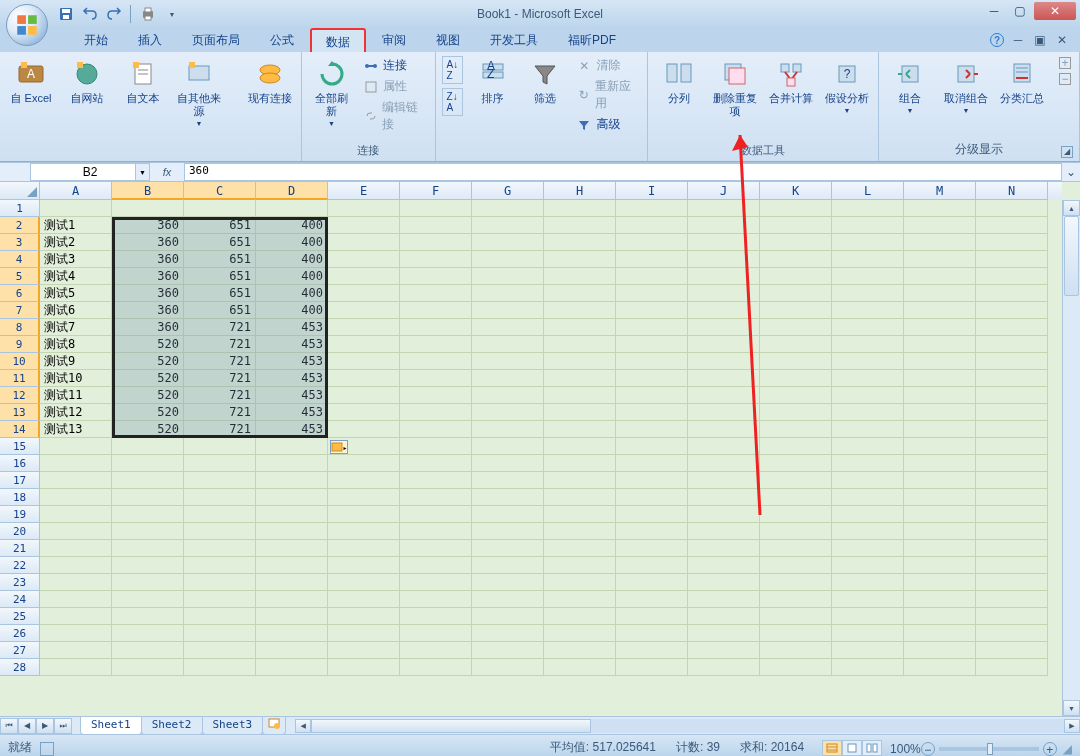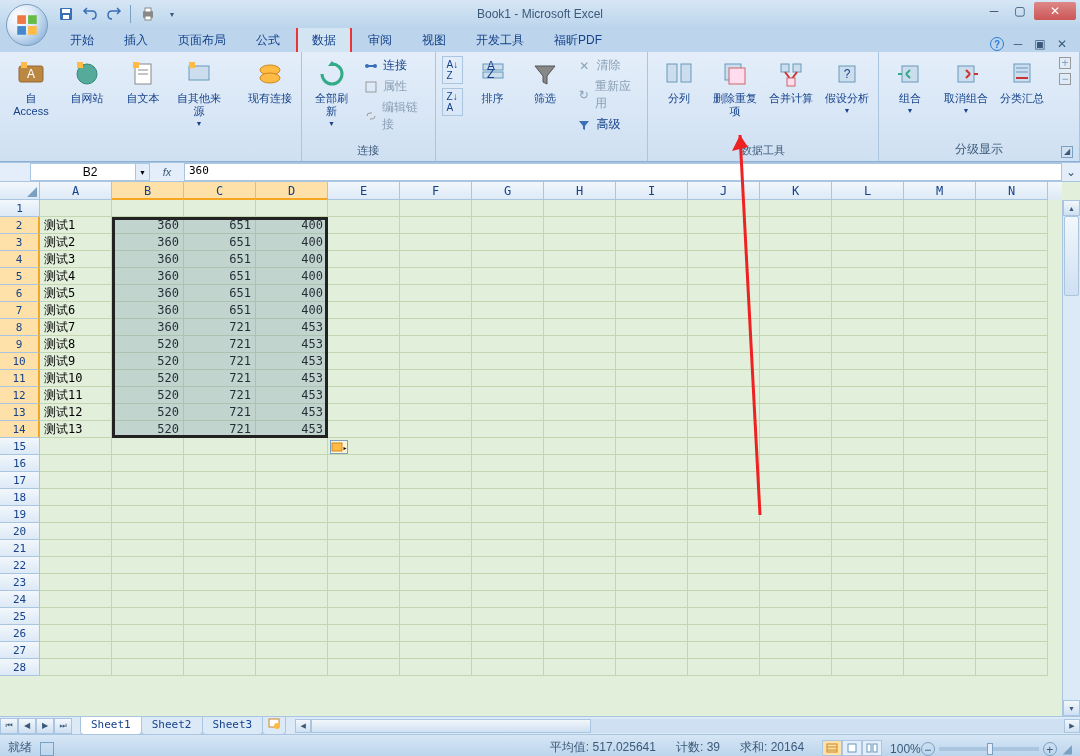--- a/index.html
+++ b/index.html
@@ -12,21 +12,21 @@
 .qat { margin-left:56px; display:flex; gap:4px; align-items:center; }
 .qat-item { width:20px; height:20px; display:flex; align-items:center; justify-content:center; }
 .qat-item svg { width:16px; height:16px; }
 .qat-sep { width:2px; height:18px; border-left:1px solid #7aa0c2; margin:0 2px; }
 .title-text { position:absolute; left:50%; transform:translateX(-50%); color:#3b5a7a; font-size:12px; }
 .win-btns { position:absolute; right:4px; top:2px; display:flex; gap:2px; }
 .win-btn { width:24px; height:18px; border-radius:2px; display:flex; align-items:center; justify-content:center; color:#2a4a6a; }
 .win-btn.close { background:linear-gradient(#d88,#c55); color:#fff; width:42px; }
 
 
-.tabs { height:24px; display:flex; align-items:flex-end; padding-left:56px; gap:2px; }
+.tabs { height:24px; display:flex; padding-left:70px; gap:2px; }
 .tab { padding:4px 14px 3px; color:#15428b; cursor:pointer; font-size:12px; }
 .tab.active { background:#d3e4f3; border:2px solid #e33; border-bottom:none; border-radius:3px 3px 0 0; }
 .tab-right { margin-left:auto; display:flex; gap:6px; padding-right:10px; align-items:center; }
 .tab-right .mini-btn { width:16px; height:16px; display:flex; align-items:center; justify-content:center; color:#3b5a7a; }
 
 
 .ribbon { height:110px; background:linear-gradient(#e4eefa,#cfe0f2); border-bottom:1px solid #8bb0d4; display:flex; }
 .group { border-right:1px solid #a9c5e0; display:flex; flex-direction:column; justify-content:space-between; padding:4px 6px 0; }
 .group-body { display:flex; gap:6px; align-items:flex-start; flex:1; }
 .group-label { text-align:center; color:#3b5a7a; font-size:11px; padding:2px 0 3px; position:relative; }
@@ -179,21 +179,21 @@
   <div class="group">
     <div class="group-body">
       <div class="big-btn">
           <div class="ico">
             <svg width="28" height="28">
               <rect x="2" y="6" width="24" height="16" rx="2" fill="#b84" stroke="#963"></rect>
               <rect x="4" y="2" width="6" height="6" fill="#fb4"></rect>
               <text x="14" y="18" font-size="10" fill="#fff" text-anchor="middle">A</text>
             </svg>
           </div>
-          <div class="lbl">自 Access</div>
+          <div class="lbl">自 Excel</div>
         </div>
       <div class="big-btn">
           <div class="ico">
             <svg width="28" height="28">
               <circle cx="14" cy="14" r="10" fill="#5a9" stroke="#387"></circle>
               <rect x="4" y="2" width="6" height="6" fill="#fb4"></rect>
             </svg>
           </div>
           <div class="lbl">自网站</div>
         </div>

